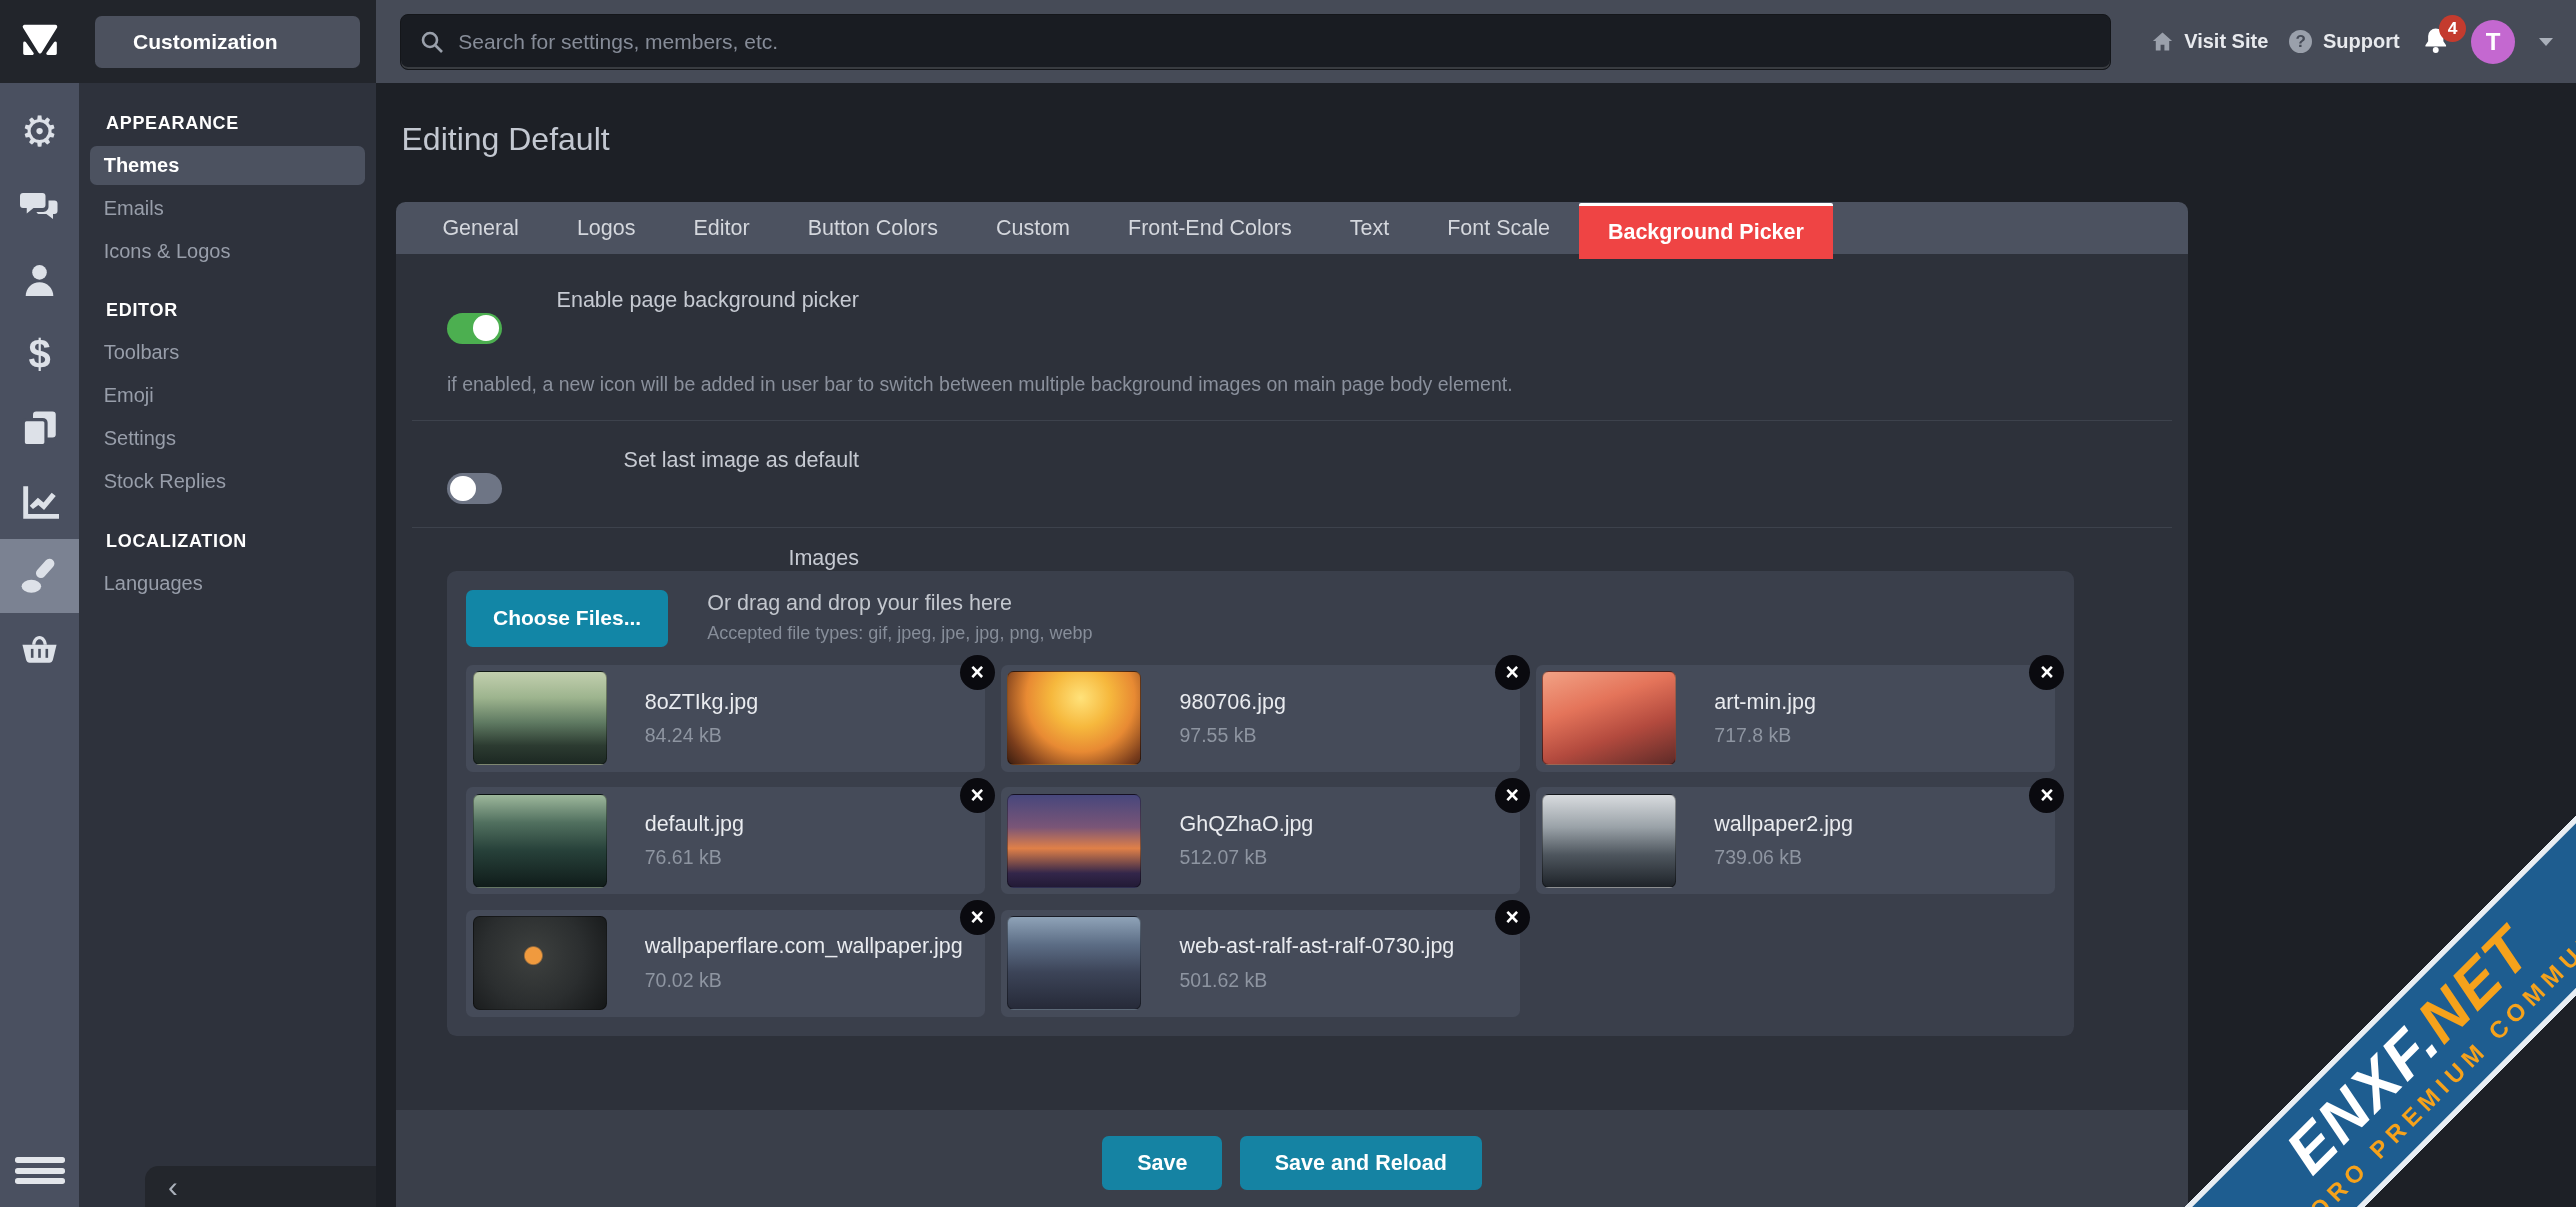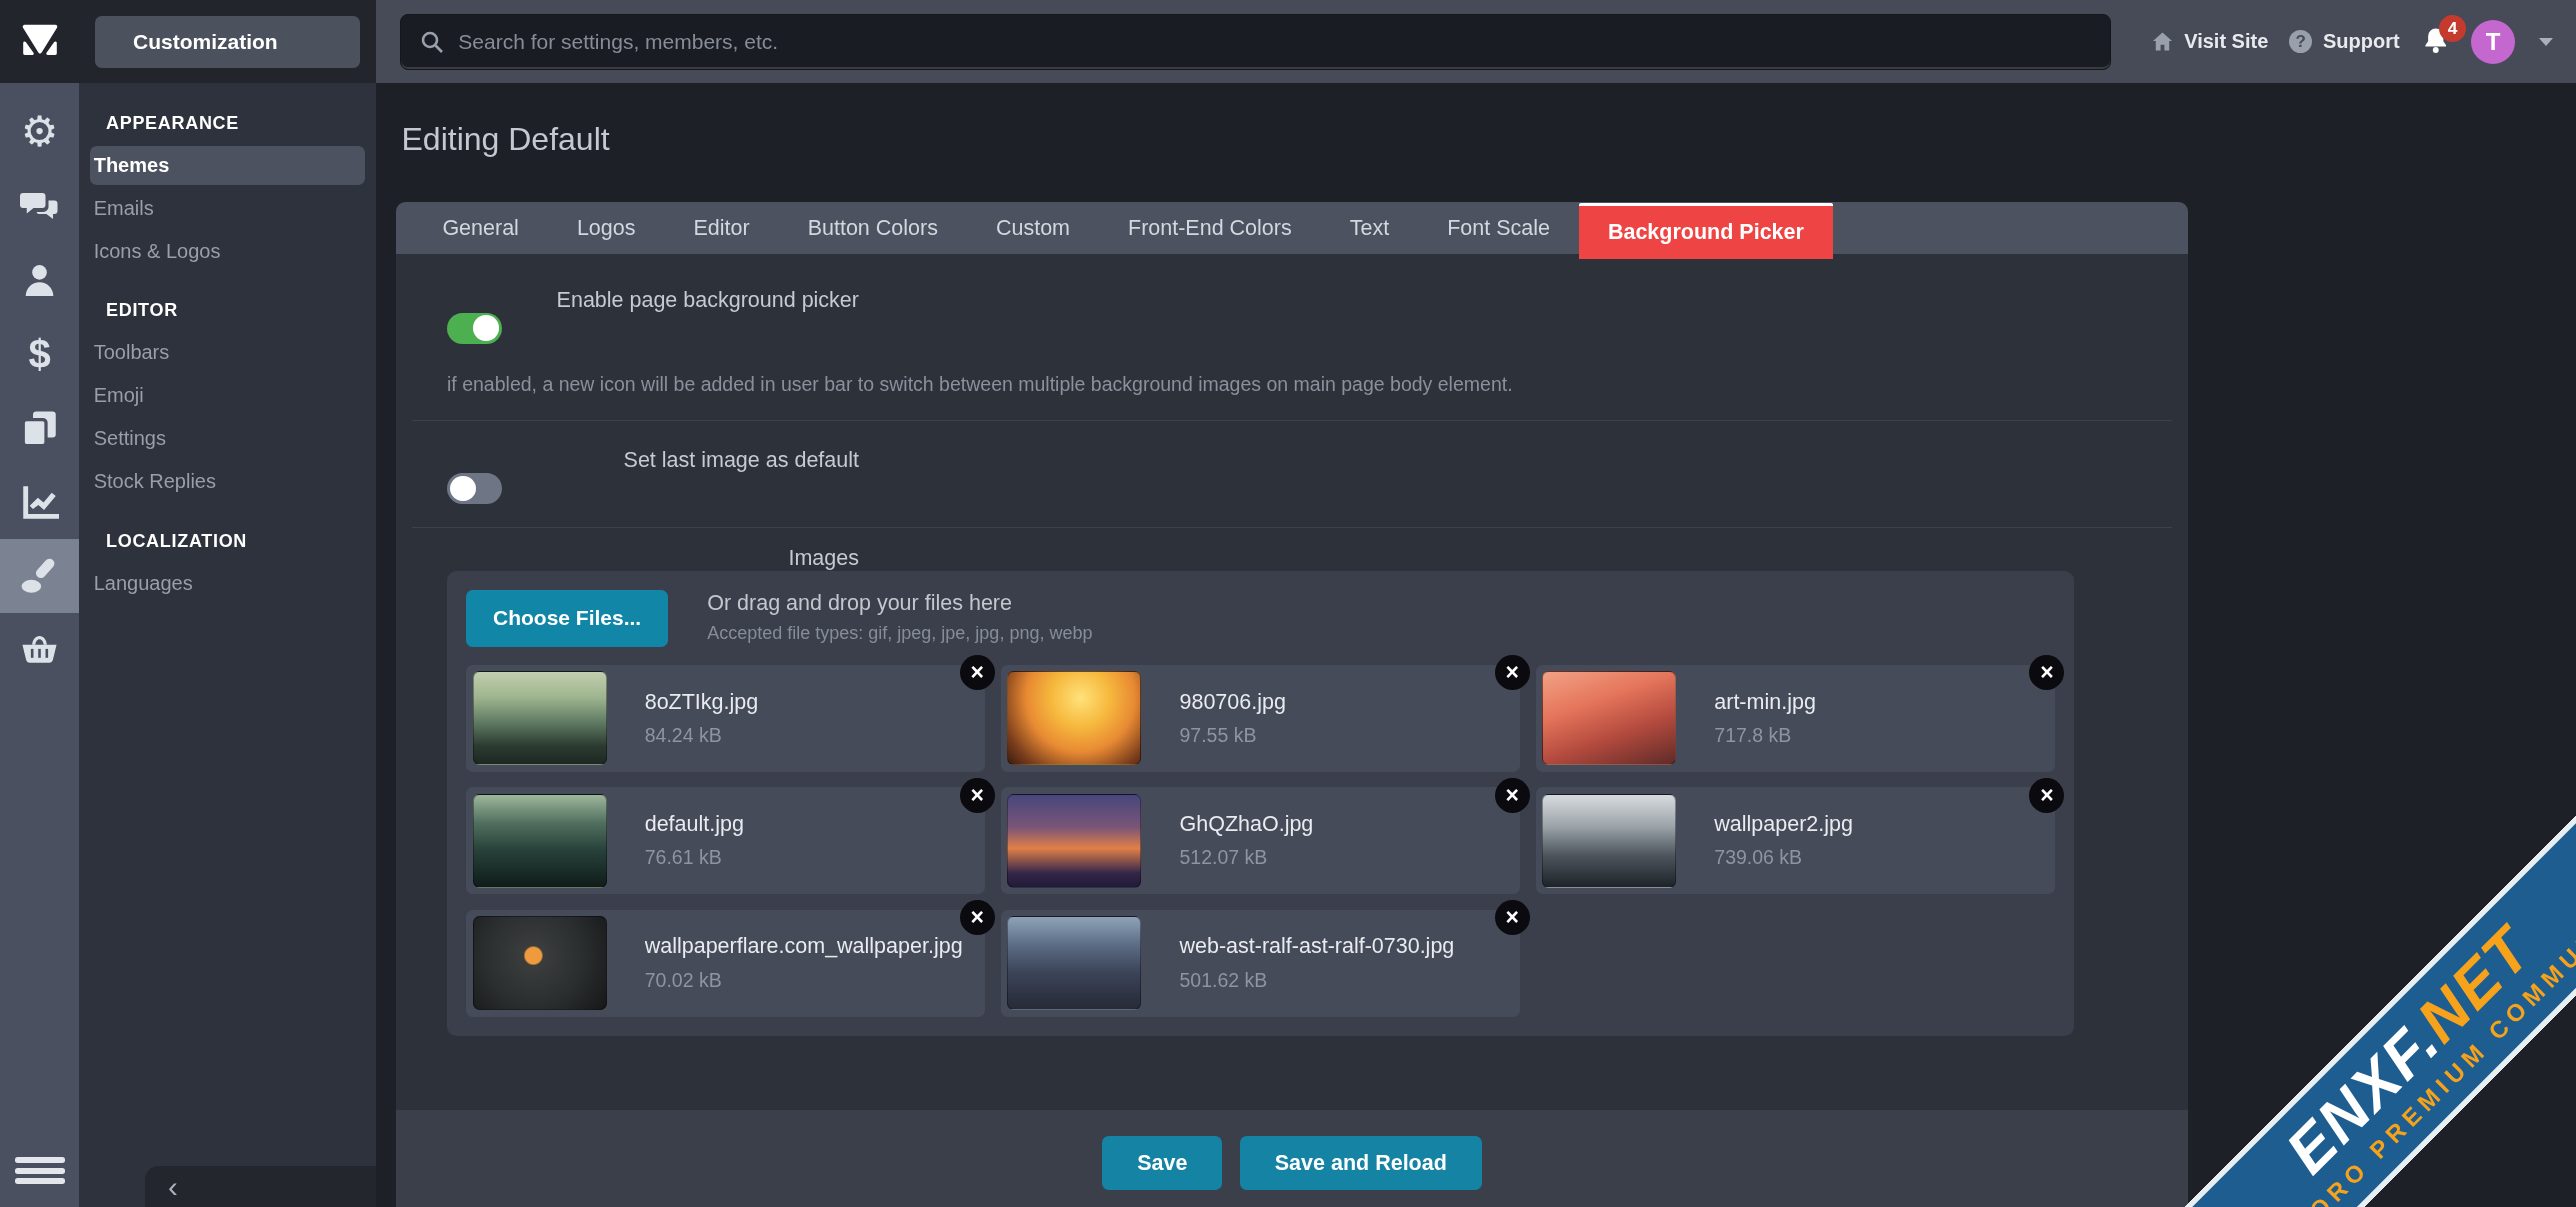--- a/index.html
+++ b/index.html
@@ -18,21 +18,21 @@
   .rail-dollar { font-size:40px; font-weight:bold; color:#dde1e8; }
   .rail-burger { position:absolute; bottom:19px; left:50%; transform:translateX(-50%); width:50px; }
   .rail-burger div { height:6px; background:#e3e6eb; border-radius:2.7px; margin:4.7px 0; }
 
   
   .sidenav { position:absolute; left:79px; top:0; width:297px; height:1208px; background:#2e323c; z-index:20; }
   .sidenav-head { height:83px; background:#22252b; display:flex; align-items:center; padding:0 16px; }
   .sidenav-title { background:#4c515e; border-radius:6.7px; width:100%; height:52px; display:flex; align-items:center; padding-left:38px; color:#fff; font-size:21px; font-weight:bold; }
   .nav-section { margin-top:29.5px; }
   .nav-section-title { padding:0 27px; color:#fff; font-size:18px; font-weight:bold; letter-spacing:0.7px; margin-bottom:12px; }
-  .nav-item { margin:4px 10.7px; height:39px; display:flex; align-items:center; padding-left:4px; color:#989eaa; font-size:20px; border-radius:6.7px; cursor:pointer; }
+  .nav-item { margin:4px 10.7px; height:39px; display:flex; align-items:center; padding-left:14px; color:#989eaa; font-size:20px; border-radius:6.7px; cursor:pointer; }
   .nav-item.active { background:#4c5260; color:#fff; font-weight:bold; }
   .nav-collapse { position:absolute; bottom:0; right:0; width:231px; height:42px; background:#23262c; border-top-left-radius:13.4px; display:flex; align-items:center; padding-left:23px; }
   .nav-collapse span { color:#aab0ba; font-size:29.5px; line-height:0; }
 
   
   .topbar { position:absolute; left:376px; top:0; width:2520px; height:83px; background:#464b57; display:flex; align-items:center; z-index:10; }
   .search { margin-left:23.5px; width:1711px; height:56px; background:#191c22; border:0.7px solid #14161a; border-radius:8px; box-shadow:inset 0 -2px 0 rgba(255,255,255,0.14); display:flex; align-items:center; padding:0 19px; }
   .search svg { width:24px; height:24px; stroke:#9aa0ab; fill:none; stroke-width:2.6; flex:none; }
   .search input { background:transparent; border:none; outline:none; color:#c9cdd5; font-size:21px; margin-left:14.8px; width:100%; font-family:"Liberation Sans",sans-serif; }
   .search input::placeholder { color:#868c98; }

